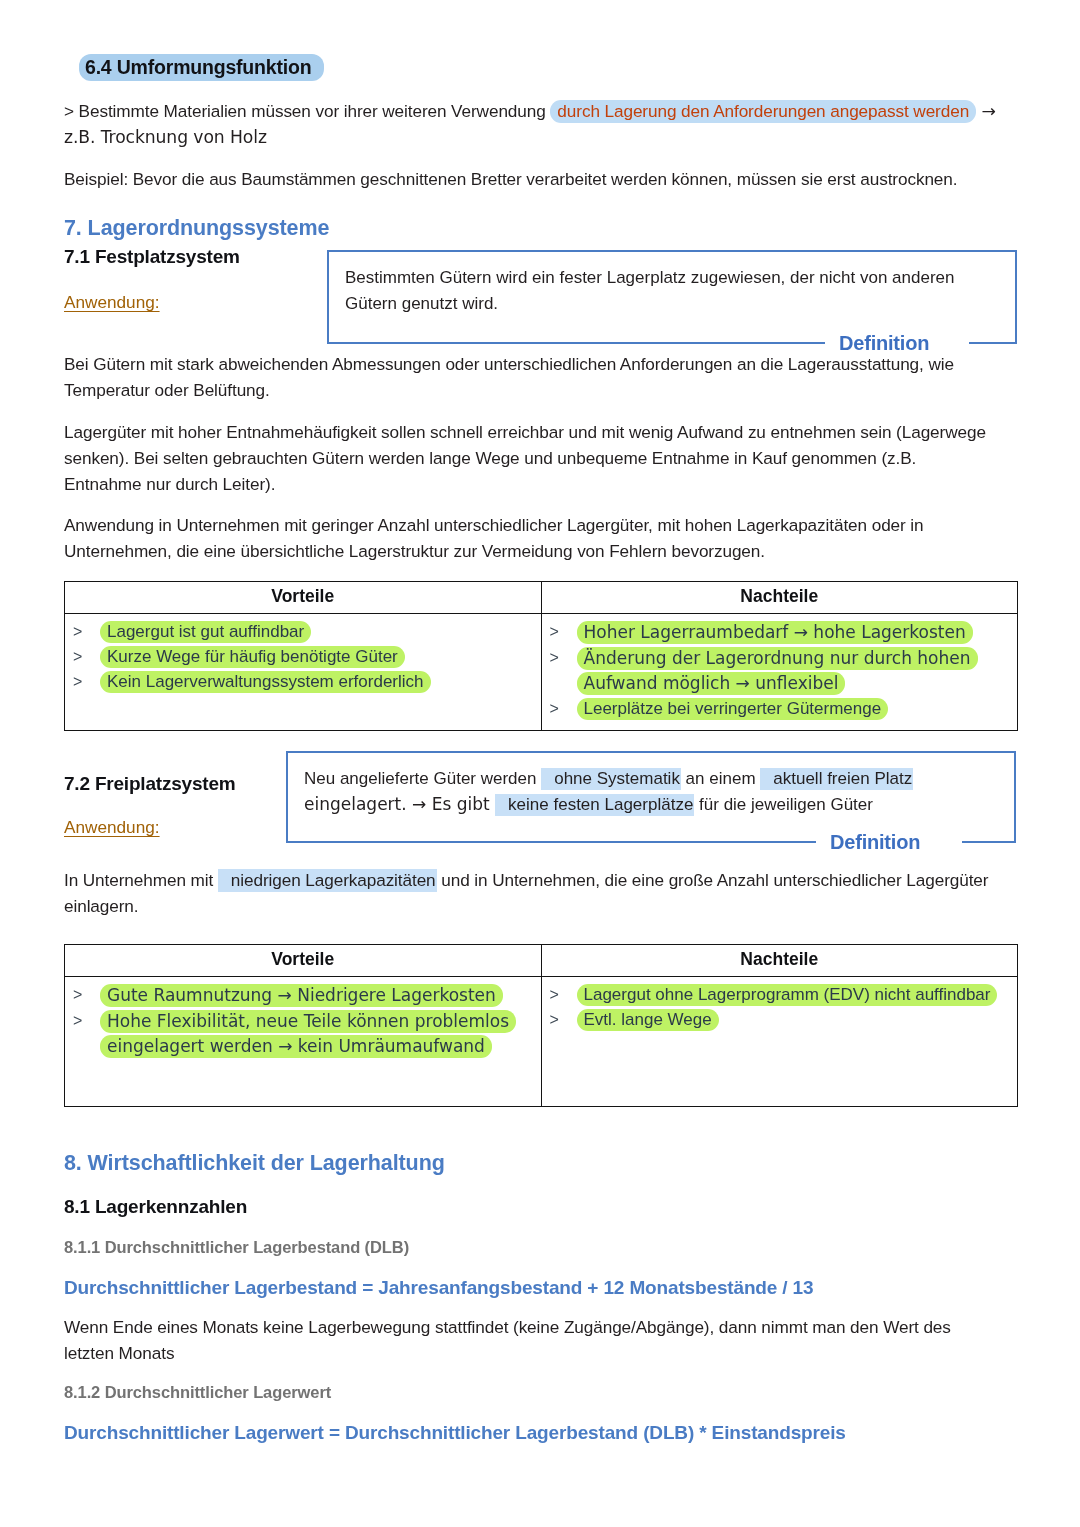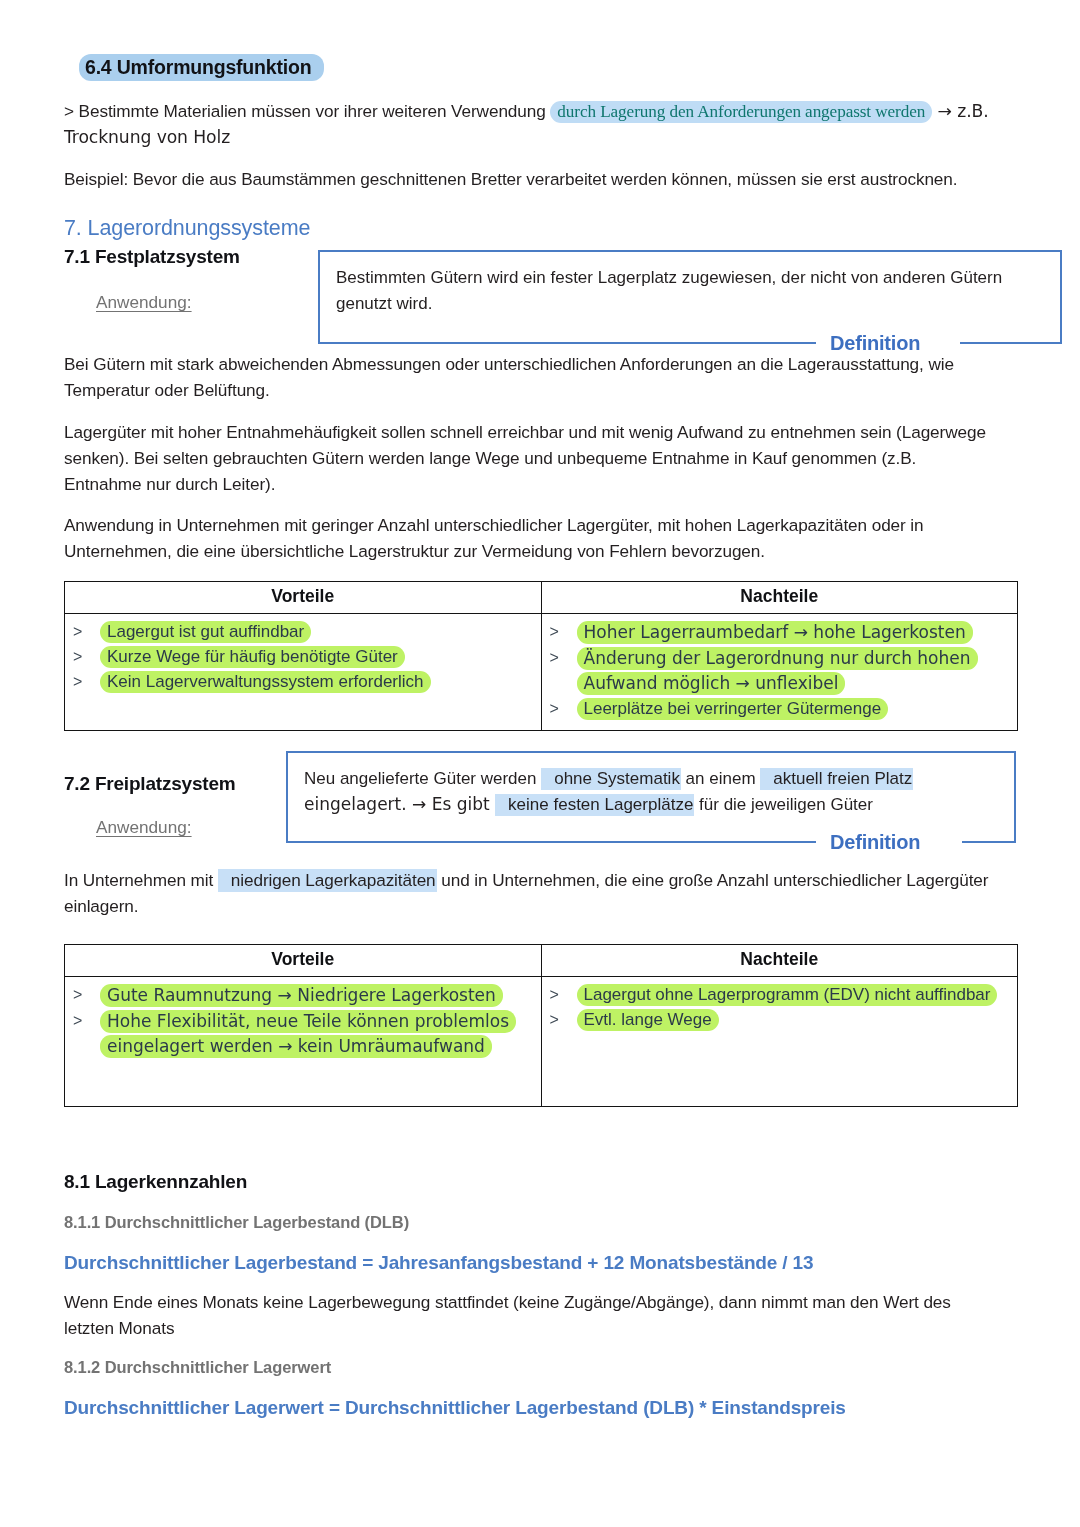--- a/index.html
+++ b/index.html
@@ -20,21 +20,21 @@
     position: absolute;
     left: 0; top: 0;
     width: 1080px;
     height: 1527px;
     padding: 56px 62px 0 64px;
   }
 
   
   .h-blue {
     color: #4a7cc4;
-    font-weight: normal;
+    font-weight: bold;
     font-size: 21.5px;
     letter-spacing: -0.1px;
     margin: 0;
   }
   .h-black {
     color: #111216;
     font-weight: bold;
     font-size: 19px;
     margin: 0;
     letter-spacing: -0.2px;
@@ -54,43 +54,41 @@
     letter-spacing: -0.1px;
   }
   .formula {
     color: #4a7cc4;
     font-weight: bold;
     font-size: 19px;
     letter-spacing: -0.15px;
   }
   .underlined {
     font-size: 17.2px;
-    color: #737373;
+    color: #a16207;
     text-decoration: underline;
     text-underline-offset: 3px;
-    margin-left: 32px;
   }
 
   
   .hl {            
     background: #bef264;
     border-radius: 11px;
     padding: 1px 7px 2px 7px;
     box-decoration-break: clone;
     -webkit-box-decoration-break: clone;
     color: #2b3a49;
   }
   .hl-soft {       
     background: #bfdcf5;
     border-radius: 11px;
     padding: 1px 7px 2px 7px;
     box-decoration-break: clone;
     -webkit-box-decoration-break: clone;
-    color: #0f766e;
-    font-family: Liberation Serif, serif;
+    color: #c2410c;
   }
   .hl-flat {       
     background: #c8e0f7;
     padding: 1px 1px 2px 13px;
     box-decoration-break: clone;
     -webkit-box-decoration-break: clone;
   }
   .hl-title {      
     background: #aacfee;
     border-radius: 12px;
@@ -193,21 +191,21 @@
 
   <div style="height:5px;"></div>
 
   <div style="position:relative; min-height:90px;">
     <div style="width:300px;">
       <h3 class="h-black">7.1 Festplatzsystem</h3>
       <div style="height:24px;"></div>
       <span class="underlined">Anwendung:</span>
     </div>
 
-    <div class="defbox-wrap" style="position:absolute; left:254px; top:4px; width:744px;">
+    <div class="defbox-wrap" style="position:absolute; left:263px; top:4px; width:690px;">
       <div class="defbox" style="padding-bottom:26px;">
         <span>Bestimmten Gütern wird ein fester Lagerplatz zugewiesen, der nicht von anderen Gütern genutzt wird.</span>
       </div>
 
       <div style="position:absolute; left:498px; bottom:-14px; width:144px; height:28px; background:#ffffff;"></div>
       <div class="def-label" style="left:503px; bottom:-9px;">Definition</div>
     </div>
   </div>
 
   <div class="spacer-16"></div>
@@ -323,20 +321,21 @@
                 <span class="txt"><span class="hl">Evtl. lange Wege</span></span>
               </li>
           </ul>
         </td>
       </tr>
     </tbody>
   </table>
 
   <div class="spacer-30" style="height:44px;"></div>
 
+  <h2 class="h-blue">8. Wirtschaftlichkeit der Lagerhaltung</h2>
 
   <div class="spacer-20"></div>
 
   <h3 class="h-black">8.1 Lagerkennzahlen</h3>
 
   <div class="spacer-20"></div>
 
   <h4 class="h-sub">8.1.1 Durchschnittlicher Lagerbestand (DLB)</h4>
 
   <div class="spacer-20"></div>

